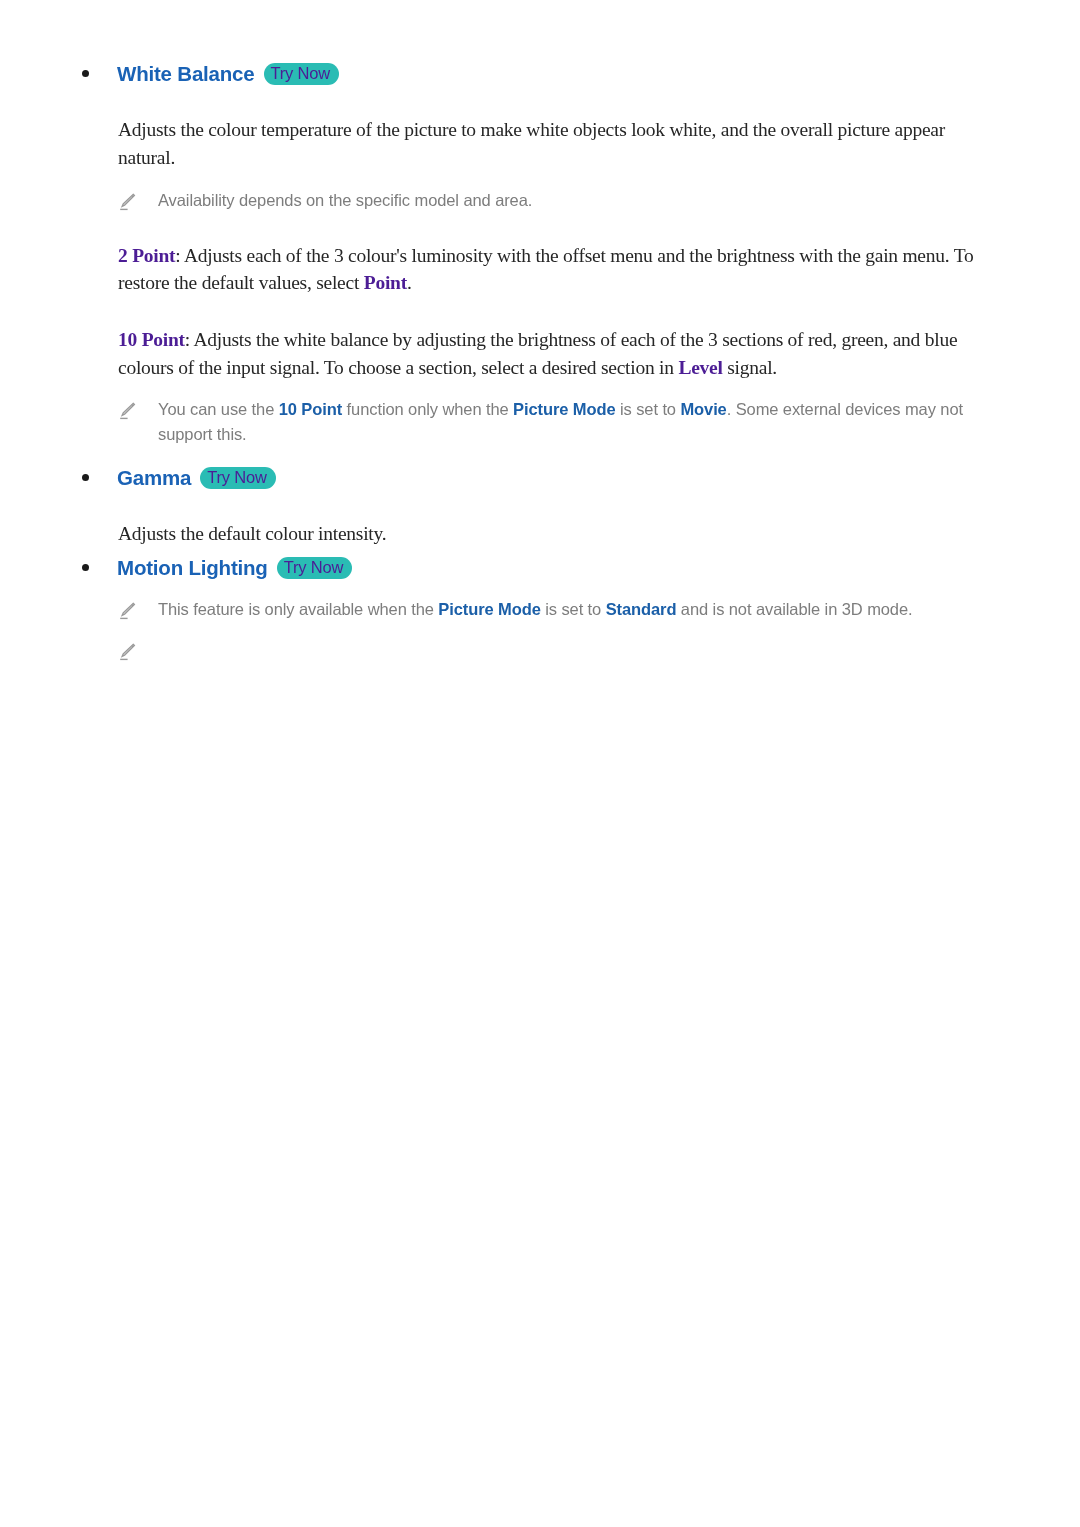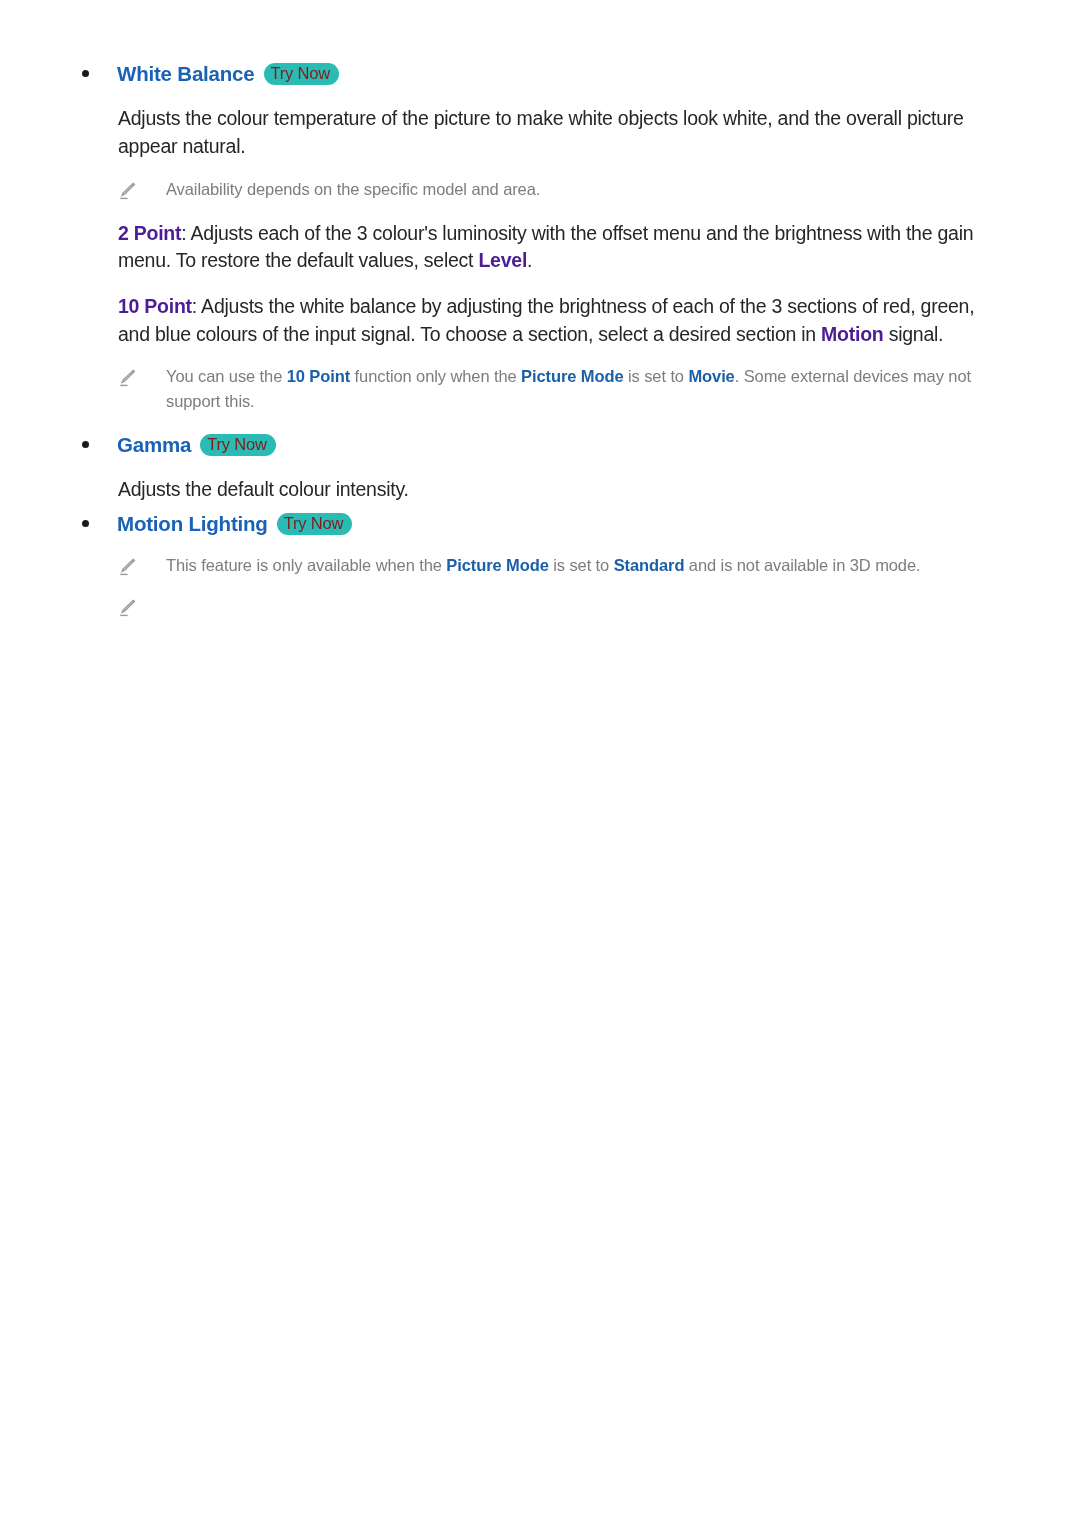--- a/index.html
+++ b/index.html
@@ -43,54 +43,54 @@
   .heading-text {
     font-size: 20.5px;
     font-weight: bold;
     color: #1a62b5;
     letter-spacing: -0.2px;
     white-space: nowrap;
   }
   .try-now {
     display: inline-block;
     background: #2abcb4;
-    color: #7f1d1d;
+    color: #4c1d95;
     font-size: 16.5px;
     font-weight: normal;
     border-radius: 11px;
     padding: 1px 9px 3px 7px;
     margin-left: 9px;
     line-height: 1.12;
     position: relative;
     top: -2px;
     white-space: nowrap;
     letter-spacing: -0.2px;
   }
 
   
   .body-para {
     font-size: 19.5px;
     line-height: 1.42;
     color: #262626;
-    margin: 18px 0 0 36px;
+    margin: 29px 0 0 36px;
     max-width: 885px;
     letter-spacing: -0.25px;
+    font-family: Liberation Serif, serif;
   }
   .body-para.wide { max-width: 920px; }
 
   .blue { color: #4c1d95; font-weight: bold; }
   .blue-note { color: #1b5fa8; font-weight: bold; }
 
   
   .note {
     display: flex;
     align-items: flex-start;
     margin: 16px 0 0 36px;
     max-width: 905px;
-    gap: 8px;
   }
   .note-icon {
     flex: 0 0 auto;
     width: 18px;
     height: 20px;
     margin-right: 22px;
     margin-top: 4px;
   }
   .note-text {
     font-size: 16.5px;
@@ -122,25 +122,25 @@
           <path d="M15.2 2.3 L16.4 3.5 L6.6 13.3 L4.1 14.4 L5.2 11.9 Z" fill="#d9d9d9"></path>
           <path d="M13.9 3.6 L15.1 4.8"></path>
           <path d="M2.2 17.4 L9.6 17.4" stroke="#9a9a9a" stroke-width="1.4"></path>
         </g>
       </svg>
     </span>
     <span class="note-text">Availability depends on the specific model and area.</span>
   </div>
 
   <p class="body-para wide">
-    <span class="blue">2 Point</span><span>: Adjusts each of the 3 colour's luminosity with the offset menu and the brightness with the gain menu. To restore the default values, select </span><span class="blue">Level</span><span>.</span>
+    <span class="blue">2 Point</span><span>: Adjusts each of the 3 colour's luminosity with the offset menu and the brightness with the gain menu. To restore the default values, select </span><span class="blue">Point</span><span>.</span>
   </p>
 
   <p class="body-para wide">
-    <span class="blue">10 Point</span><span>: Adjusts the white balance by adjusting the brightness of each of the 3 sections of red, green, and blue colours of the input signal. To choose a section, select a desired section in </span><span class="blue">Motion</span><span> signal.</span>
+    <span class="blue">10 Point</span><span>: Adjusts the white balance by adjusting the brightness of each of the 3 sections of red, green, and blue colours of the input signal. To choose a section, select a desired section in </span><span class="blue">Level</span><span> signal.</span>
   </p>
 
   <div class="note">
     <span class="note-icon">
       <svg width="18" height="20" viewBox="0 0 18 20" xmlns="http://www.w3.org/2000/svg">
         <g fill="none" stroke="#9a9a9a" stroke-width="1.3">
           <path d="M15.2 2.3 L16.4 3.5 L6.6 13.3 L4.1 14.4 L5.2 11.9 Z" fill="#d9d9d9"></path>
           <path d="M13.9 3.6 L15.1 4.8"></path>
           <path d="M2.2 17.4 L9.6 17.4" stroke="#9a9a9a" stroke-width="1.4"></path>
         </g>

